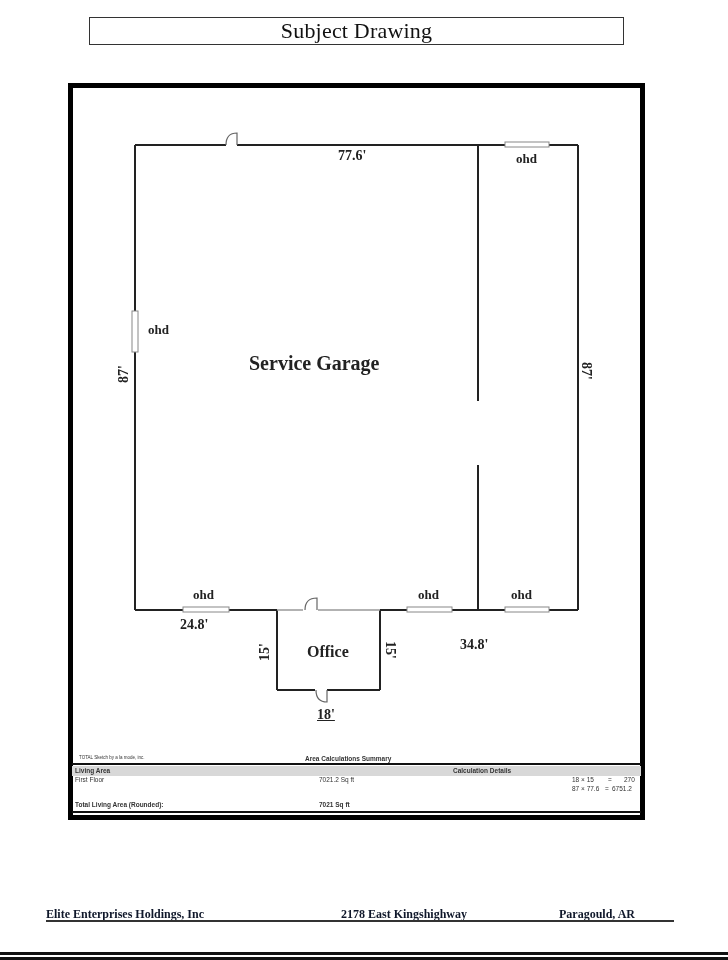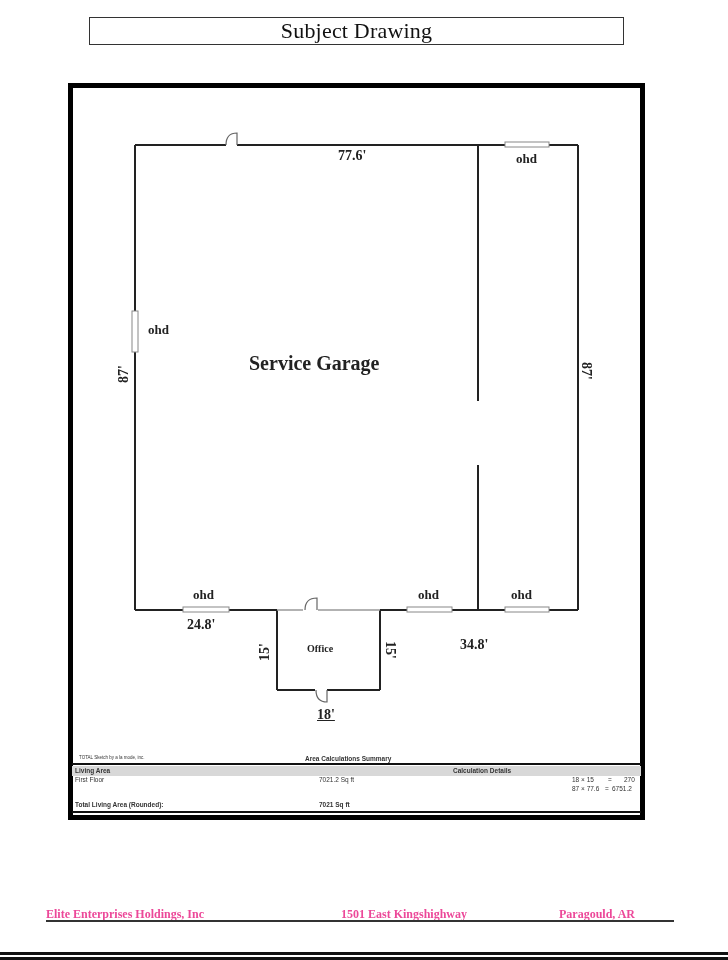--- a/index.html
+++ b/index.html
@@ -5,21 +5,21 @@
   html,body{margin:0;padding:0;background:#fff;}
   body{width:728px;height:960px;position:relative;overflow:hidden;font-family:"Liberation Serif","DejaVu Serif",serif;color:#111;}
   .title-box{position:absolute;left:89px;top:17px;width:535px;height:28px;border:1.5px solid #333;box-sizing:border-box;display:flex;align-items:center;justify-content:center;}
   .title-box span{font-size:22px;letter-spacing:0.2px;}
   .frame{position:absolute;left:68px;top:83px;width:577px;height:737px;border:5px solid #000;box-sizing:border-box;}
   svg.plan{position:absolute;left:0;top:0;}
   .lbl{position:absolute;font-family:"Liberation Serif","DejaVu Serif",serif;font-weight:bold;color:#222;white-space:nowrap;}
   .small{position:absolute;font-family:"Liberation Sans","DejaVu Sans",sans-serif;font-size:6.5px;color:#333;white-space:nowrap;}
   .smallb{font-weight:bold;}
   .tbl-head{position:absolute;left:72px;top:766px;width:569px;height:10px;background:#d8d8d8;}
-  .footer{position:absolute;top:907px;font-family:"Liberation Serif","DejaVu Serif",serif;font-weight:bold;font-size:12px;color:#ec4899;white-space:nowrap;}
+  .footer{position:absolute;top:907px;font-family:"Liberation Serif","DejaVu Serif",serif;font-weight:bold;font-size:12px;color:#0f172a;white-space:nowrap;}
   .footer-line{position:absolute;left:46px;top:920px;width:628px;height:2px;background:#333;}
   .bottom-bar1{position:absolute;left:0;top:952px;width:728px;height:3px;background:#111;}
   .bottom-bar2{position:absolute;left:0;top:957px;width:728px;height:3px;background:#111;}
 </style>
 </head>
 <body>
 
 <div class="title-box">
   <span>Subject Drawing</span>
 </div>
@@ -72,51 +72,51 @@
     <path d="M316 690 Q316 702 327 702 L327 690"></path>
   </g>
 
   <line x1="72" y1="764" x2="641" y2="764" stroke="#111" stroke-width="2"></line>
   <line x1="72" y1="812" x2="641" y2="812" stroke="#111" stroke-width="2"></line>
 </svg>
 
 <div class="lbl" style="left:338px;top:128px;font-size:14px;margin-top:20px;">77.6'</div>
 <div class="lbl" style="left:116px;top:383px;font-size:14px;transform:rotate(-90deg);transform-origin:left top;">87'</div>
 <div class="lbl" style="left:594px;top:362px;font-size:14px;transform:rotate(90deg);transform-origin:left top;">87'</div>
-<div class="lbl" style="left:187px;top:617px;font-size:14px;">24.8'</div>
+<div class="lbl" style="left:180px;top:617px;font-size:14px;">24.8'</div>
 <div class="lbl" style="left:460px;top:617px;font-size:14px;margin-top:20px;">34.8'</div>
 <div class="lbl" style="left:257px;top:661px;font-size:14px;transform:rotate(-90deg);transform-origin:left top;">15'</div>
 <div class="lbl" style="left:398px;top:641px;font-size:14px;transform:rotate(90deg);transform-origin:left top;">15'</div>
 <div class="lbl" style="left:317px;top:707px;font-size:14px;text-decoration:underline;">18'</div>
 
 <div class="lbl" style="left:516px;top:151px;font-size:13px;">ohd</div>
 <div class="lbl" style="left:148px;top:322px;font-size:13px;">ohd</div>
 <div class="lbl" style="left:193px;top:587px;font-size:13px;">ohd</div>
 <div class="lbl" style="left:418px;top:587px;font-size:13px;">ohd</div>
 <div class="lbl" style="left:511px;top:587px;font-size:13px;">ohd</div>
 
 <div class="lbl" style="left:249px;top:352px;font-size:20px;text-align:right;">Service Garage</div>
-<div class="lbl" style="left:307px;top:643px;font-size:10px;">Office</div>
+<div class="lbl" style="left:307px;top:643px;font-size:16px;">Office</div>
 
 <div class="tbl-head"></div>
 <div class="small" style="left:79px;top:755px;font-size:4.5px;">TOTAL Sketch by a la mode, inc.</div>
 <div class="small smallb" style="left:305px;top:755px;">Area Calculations Summary</div>
 <div class="small smallb" style="left:75px;top:767px;">Living Area</div>
 <div class="small smallb" style="left:453px;top:767px;">Calculation Details</div>
 <div class="small" style="left:75px;top:776px;">First Floor</div>
 <div class="small" style="left:319px;top:776px;">7021.2 Sq ft</div>
 
 <div class="small" style="left:572px;top:776px;">18 × 15</div>
 <div class="small" style="left:608px;top:776px;">=</div>
 <div class="small" style="left:624px;top:776px;">270</div>
 <div class="small" style="left:572px;top:785px;">87 × 77.6</div>
 <div class="small" style="left:605px;top:785px;">=</div>
 <div class="small" style="left:612px;top:785px;">6751.2</div>
 
 <div class="small smallb" style="left:75px;top:801px;">Total Living Area (Rounded):</div>
 <div class="small smallb" style="left:319px;top:801px;">7021 Sq ft</div>
 
 <div class="footer" style="left:46px;">Elite Enterprises Holdings, Inc</div>
-<div class="footer" style="left:341px;">1501 East Kingshighway</div>
+<div class="footer" style="left:341px;">2178 East Kingshighway</div>
 <div class="footer" style="left:559px;">Paragould, AR</div>
 <div class="footer-line"></div>
 <div class="bottom-bar1"></div>
 <div class="bottom-bar2"></div>
 
 </body></html>

